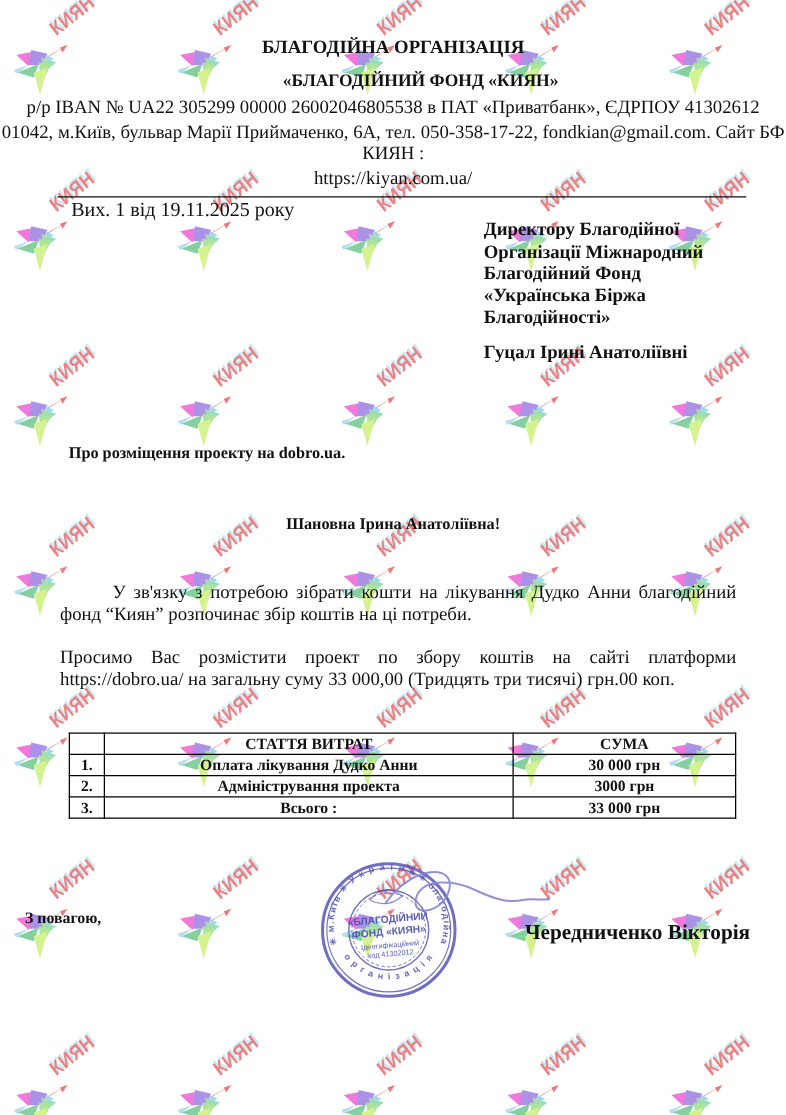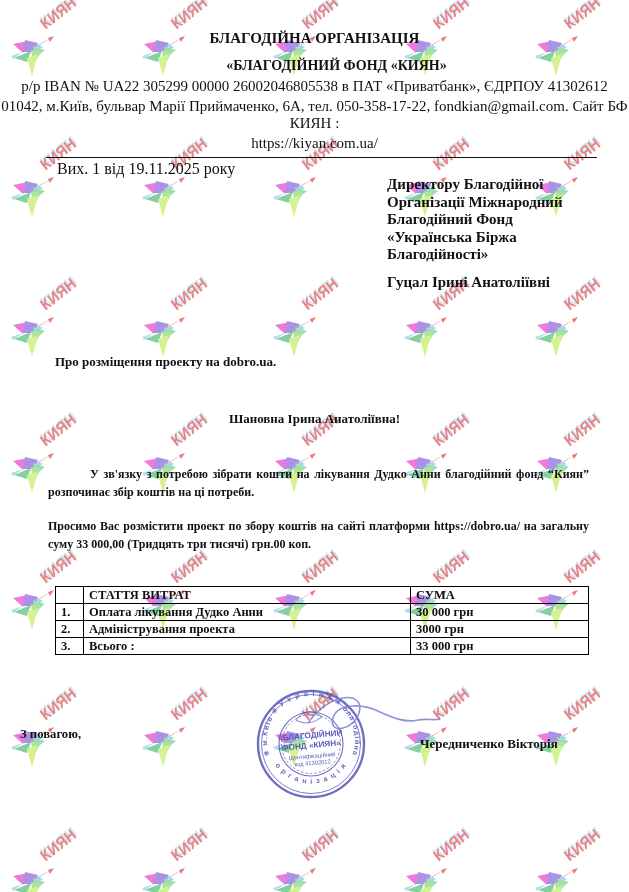--- a/index.html
+++ b/index.html
@@ -28,36 +28,36 @@
   .meta { font-size:15px; line-height:17px; margin-top:3px; }
   .rule { border:none; border-top:1.8px solid #111; margin:5px 32px 0 46px; }
   .outgoing { font-size:16px; line-height:15px; margin:3px 0 0 57px; }
 
   .addressee { width:190px; margin:0 52px 0 auto; font-weight:bold; font-size:15px; line-height:17.5px; }
   .addressee .recipient { margin-top:10px; }
 
   .subject { font-weight:bold; font-size:13px; line-height:17px; margin:62px 16px 0 55px; }
   .salutation { font-weight:bold; font-size:13px; line-height:17px; margin-top:40px; text-align:center; }
 
-  .para { font-weight:bold; font-size:12px; line-height:17.5px; text-align:justify; margin:0 40px 0 48px; }
+  .para { font-weight:normal; font-size:15px; line-height:17.5px; text-align:justify; margin:0 40px 0 48px; }
   .para.first { margin-top:39px; text-indent:42px; }
   .para.second { margin-top:17px; }
 
   table.expense { border-collapse:collapse; table-layout:fixed; margin:33px 0 0 55px; width:533px; background:transparent; }
   table.expense th, table.expense td {
     border:1.7px solid #000; font-weight:bold; font-size:12.5px;
-    text-align:left; padding:0 5px; height:17px; line-height:15px; overflow:hidden;
+    text-align:center; padding:0 5px; height:17px; line-height:15px; overflow:hidden;
   }
   .c-num { width:28px; }
   .c-item { width:327px; }
   .c-sum { width:178px; }
 
   .sig { position:relative; margin-top:71px; height:160px; }
   .closing { margin-left:20px; font-weight:bold; font-size:12.7px; line-height:17px; }
-  .signer-name { position:absolute; left:420px; top:10px; font-weight:bold; font-size:13px; white-space:nowrap; }
+  .signer-name { position:absolute; left:420px; top:10px; font-weight:bold; font-size:17px; white-space:nowrap; }
   .stamp-wrap { position:absolute; left:246px; top:-43px; z-index:2; opacity:.93; }
   .stamp-center { font-family:"Liberation Sans", sans-serif; }
 </style>
 </head>
 <body>
 
 <div class="page">
 
   <div id="watermarks">
     <div class="wm" style="left: 10px; top: 13px;">

